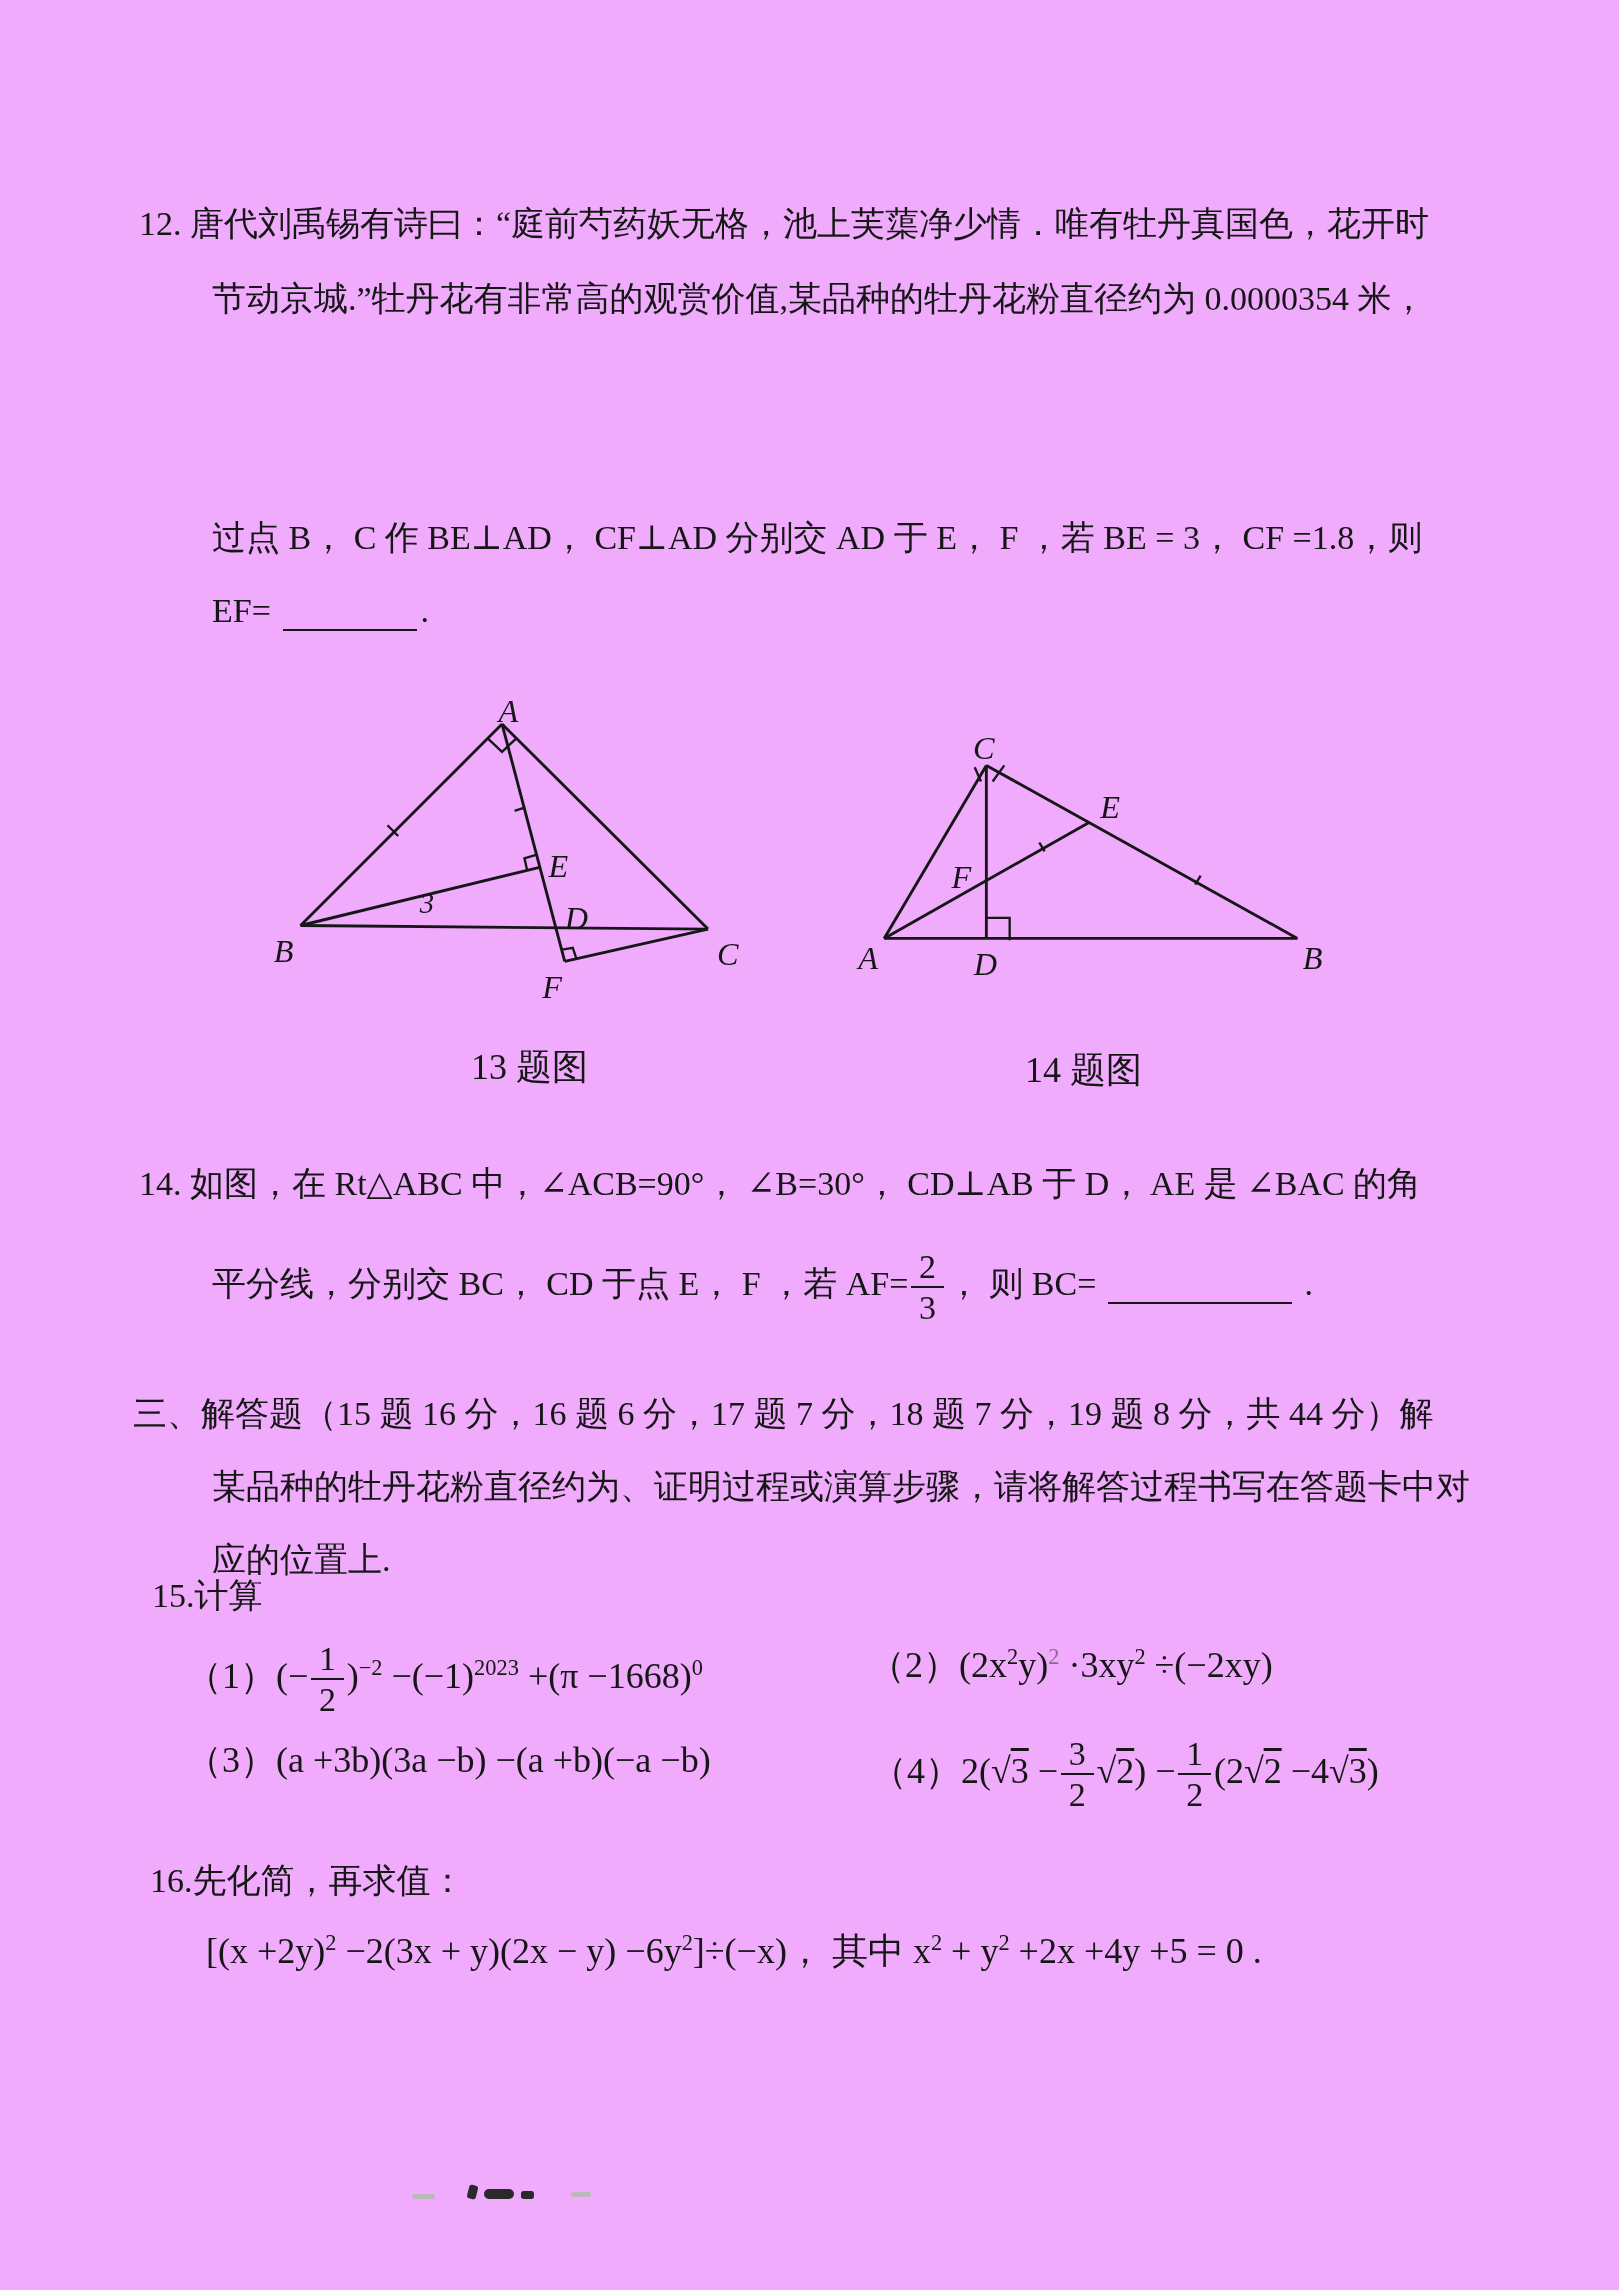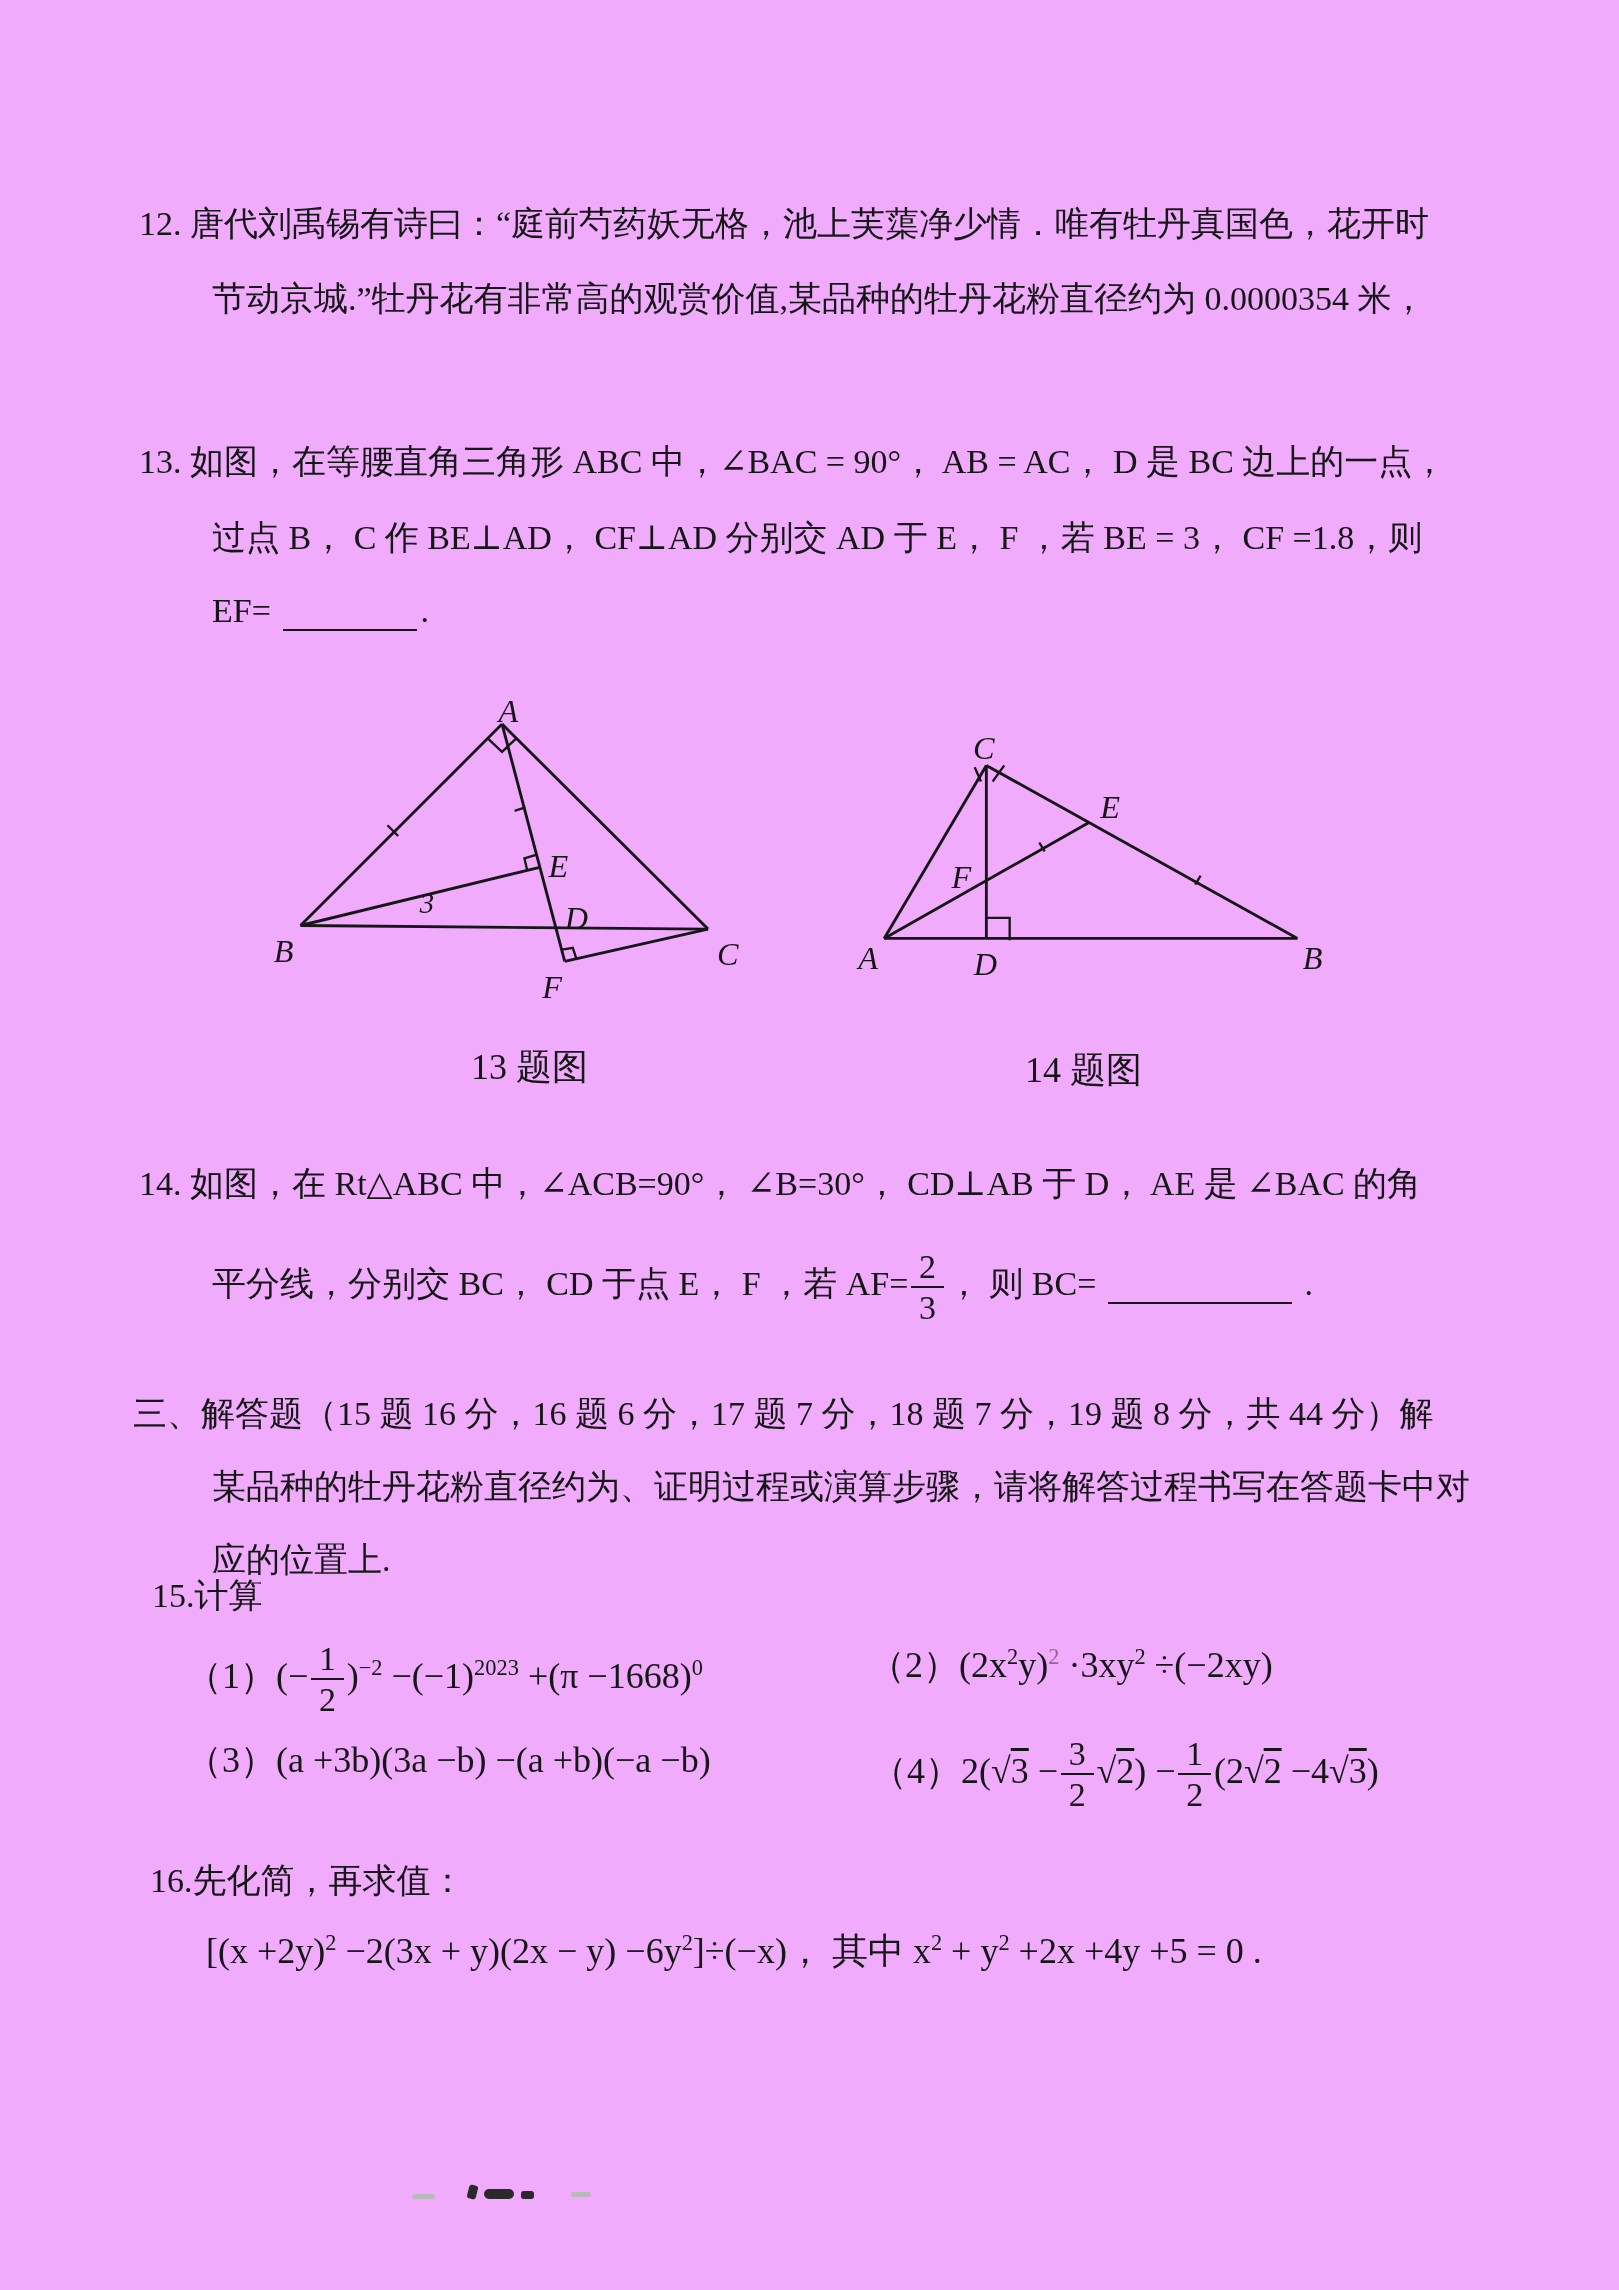--- a/index.html
+++ b/index.html
@@ -67,21 +67,20 @@
   .artifact.light{background:#b9b9b9;}
 </style>
 </head>
 <body>
 
 <div id="page">
 
   <div class="tline" style="left:139px;top:204px;">12. 唐代刘禹锡有诗曰：“庭前芍药妖无格，池上芙蕖净少情．唯有牡丹真国色，花开时</div>
   <div class="tline" style="left:212px;top:279px;">节动京城.”牡丹花有非常高的观赏价值,某品种的牡丹花粉直径约为 0.0000354 米，</div>
 
-  <div class="tline" style="left:139px;top:442px;">13. 如图，在等腰直角三角形 ABC 中，∠BAC = 90°， AB = AC， D 是 BC 边上的一点，</div>
   <div class="tline" style="left:212px;top:518px;">过点 B， C 作 BE⊥AD， CF⊥AD 分别交 AD 于 E， F ，若 BE = 3， CF =1.8，则</div>
   <div class="tline" style="left:212px;top:591px;"><span>EF= </span><span class="blank" style="width: 134px;"></span><span>.</span></div>
 
   <svg style="position:absolute;left:269px;top:690px;" width="484" height="394" viewBox="0 0 540 440">
     <g stroke-width="3.2">
       <line x1="260" y1="38" x2="35" y2="263"></line>
       <line x1="260" y1="38" x2="490" y2="267"></line>
       <line x1="35" y1="263" x2="490" y2="267"></line>
       <line x1="260" y1="38" x2="330" y2="303"></line>
       <line x1="35" y1="263" x2="302" y2="198"></line>

